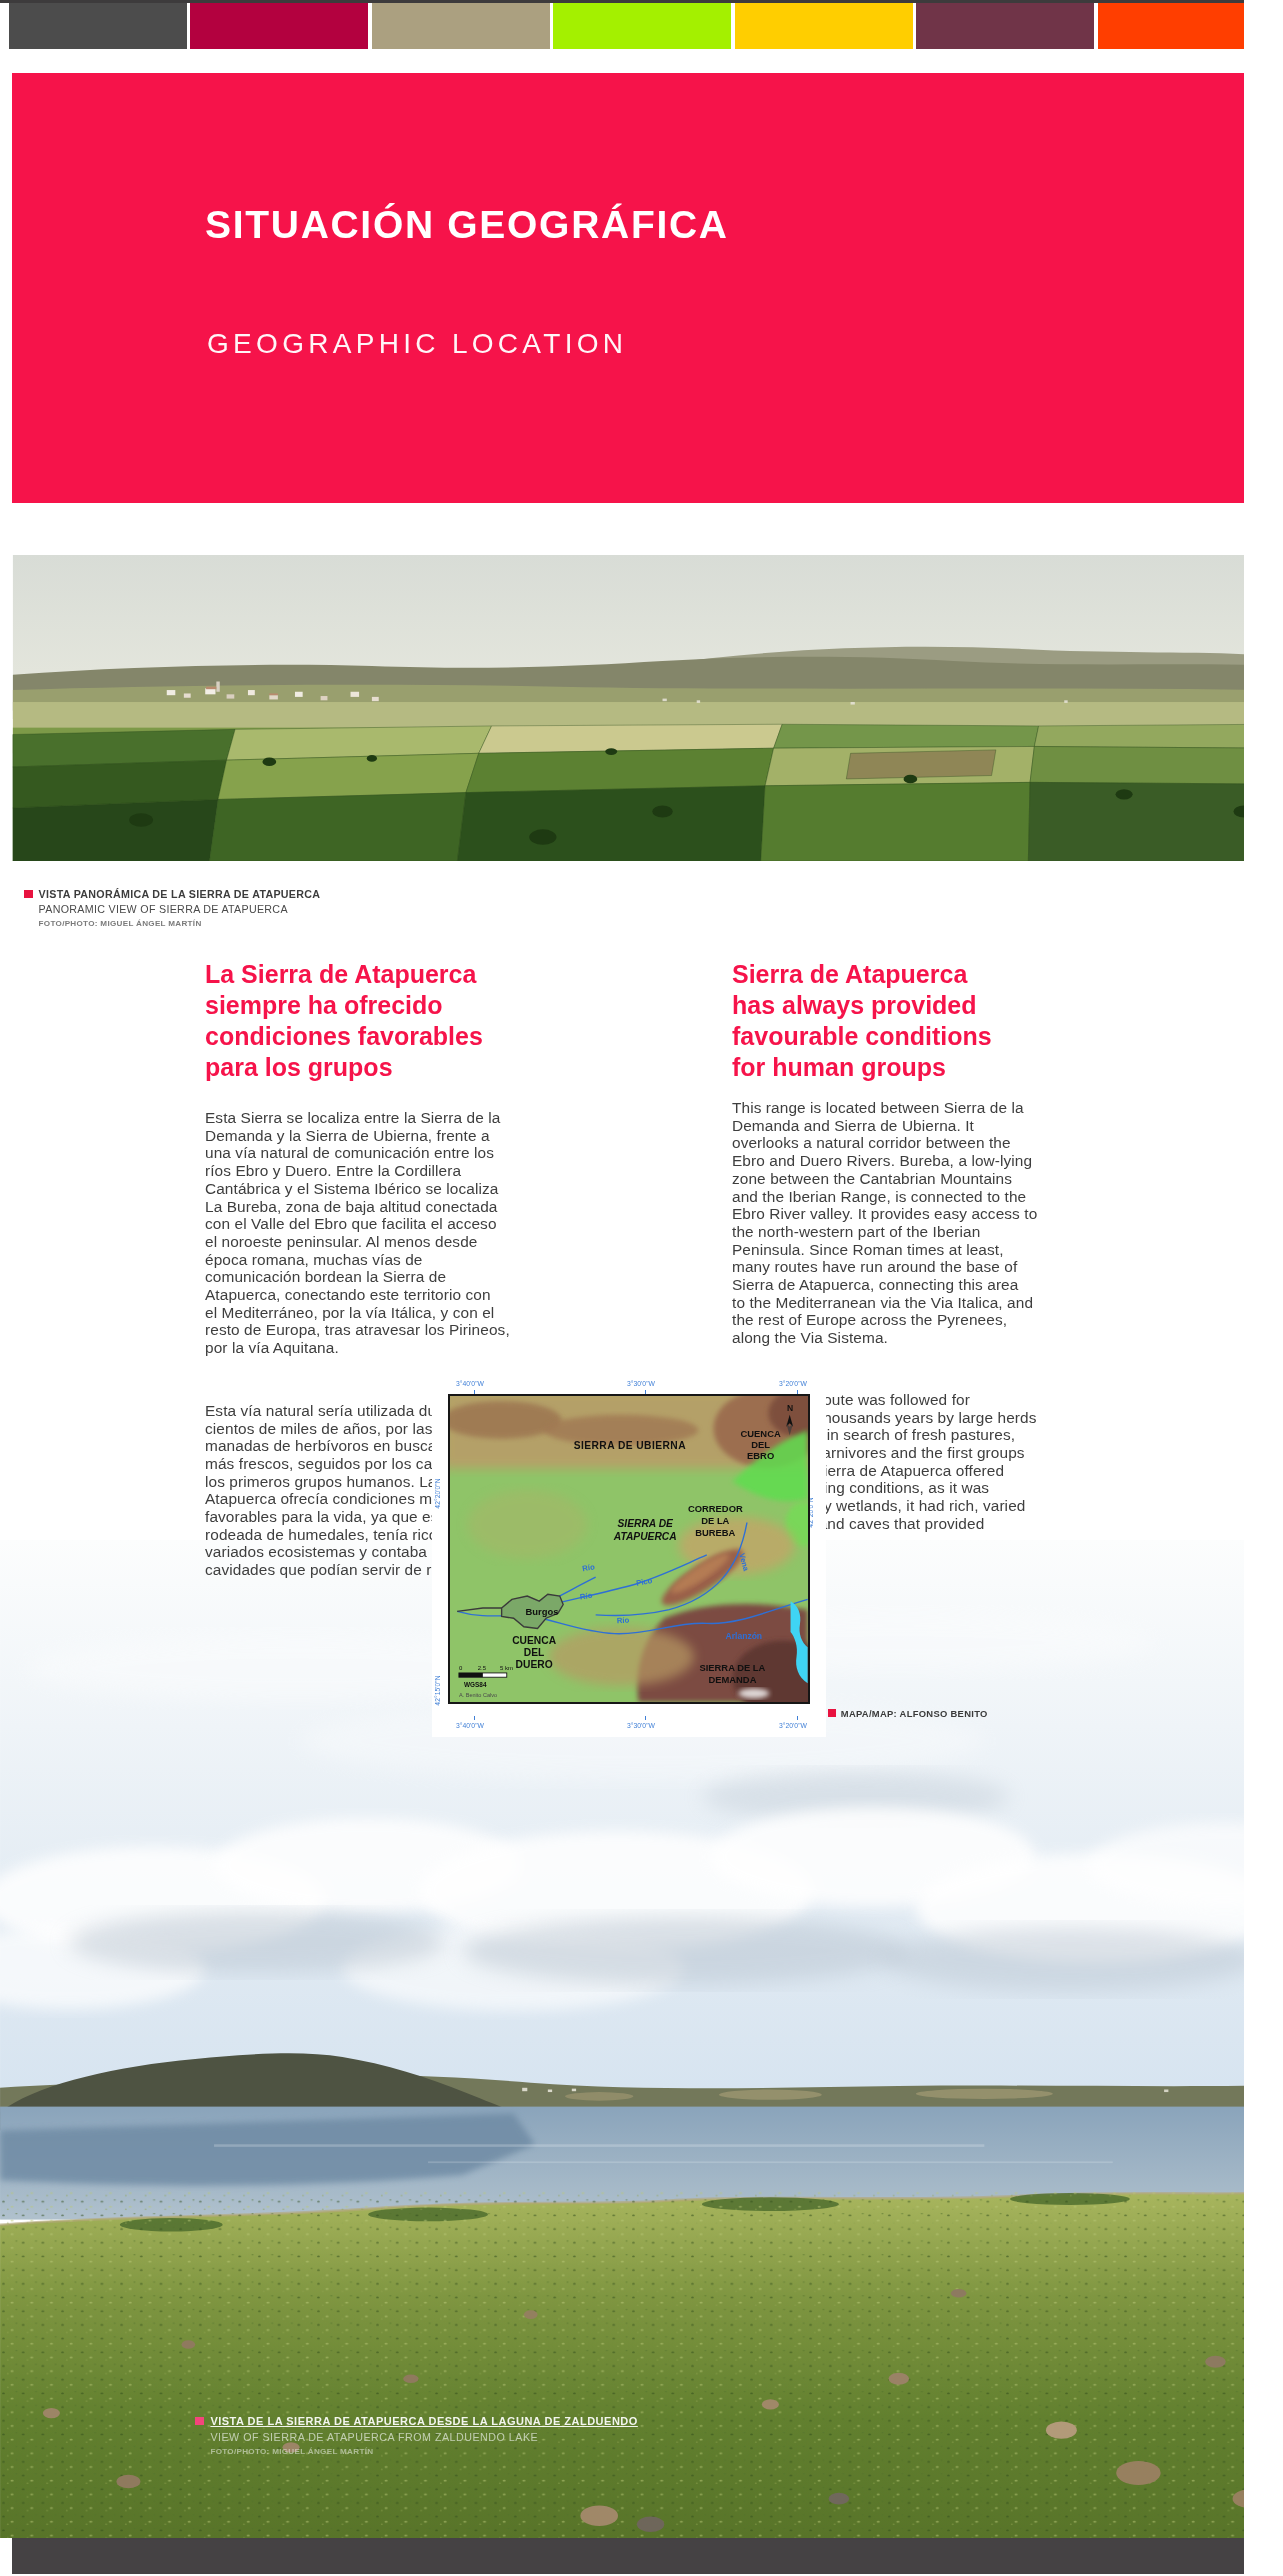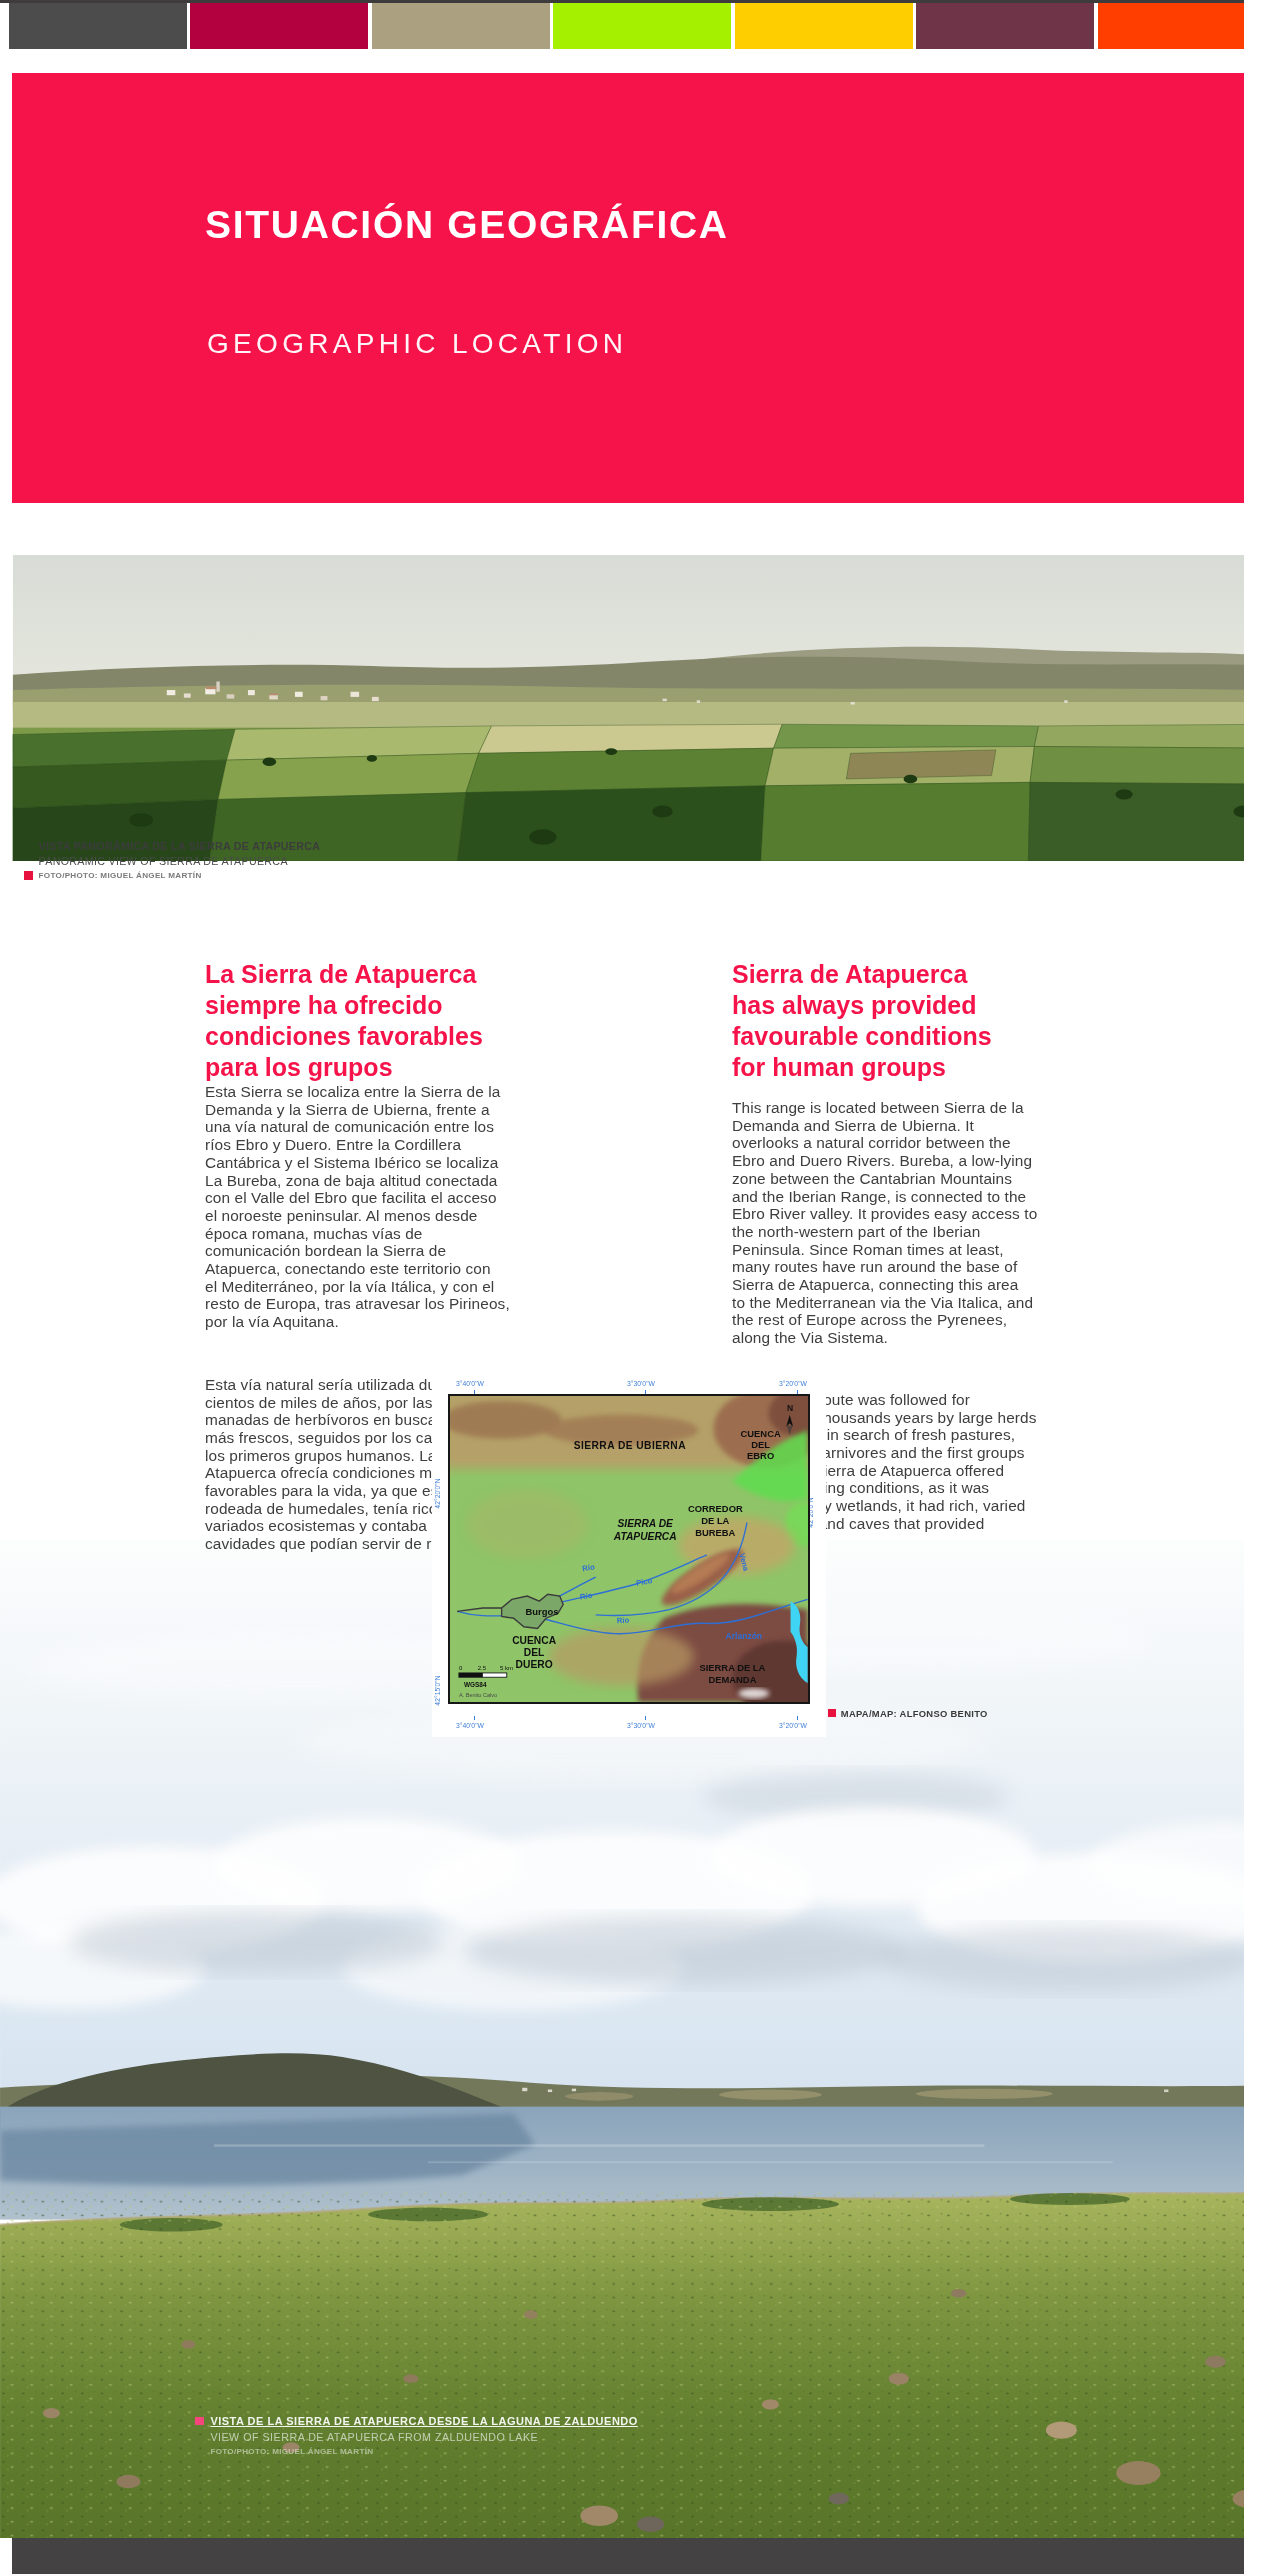--- a/index.html
+++ b/index.html
@@ -16,35 +16,35 @@
   .header{position:absolute;left:12px;top:73px;width:1260px;height:430px;z-index:2;}
   .header .title{position:absolute;left:193px;top:130px;color:#ffffff;font-size:39px;font-weight:bold;
                  letter-spacing:1.7px;white-space:nowrap;}
   .header .subtitle{position:absolute;left:195px;top:255px;color:rgba(255,255,255,.96);font-size:28px;
                     font-weight:400;letter-spacing:4.3px;white-space:nowrap;}
 
   
   .panorama{position:absolute;left:12px;top:555px;width:1260px;height:306px;overflow:hidden;z-index:1;}
 
   
-  .pan-caption{position:absolute;left:24px;top:840px;display:flex;z-index:2;align-items:flex-end;}
+  .pan-caption{position:absolute;left:24px;top:888px;display:flex;z-index:2;}
   .cap-bullet{width:8.6px;height:8.6px;margin-top:1.7px;margin-right:6px;flex:none;}
   .cap-lines .l1{font-size:10.7px;font-weight:bold;color:#3c3c3c;letter-spacing:0.3px;}
   .cap-lines .l2{font-size:10.7px;color:#4a4a4a;letter-spacing:0.3px;margin-top:3.4px;}
   .cap-lines .l3{font-size:8.1px;font-weight:bold;color:#7b7b7b;letter-spacing:0.3px;margin-top:3.4px;}
 
   
   .col{position:absolute;top:959px;z-index:2;}
   .col-left{left:205px;width:368px;}
   .col-right{left:732px;width:377px;}
   .col-heading{color:#f6134a;font-size:25px;font-weight:bold;line-height:31px;}
   .col-heading div{white-space:nowrap;}
   .body-par{font-size:15.4px;line-height:17.7px;color:#3e3e3e;letter-spacing:0.1px;}
   .body-par div{white-space:nowrap;}
-  .col-left .p1{}
+  .col-left .p1{margin-top:26px;}
   .col-left .p2{margin-top:45px;}
   .col-right .p1{margin-top:16px;}
   .col-right .p2{margin-top:44px;}
 
   
   .map-panel{position:absolute;left:432px;top:1375px;width:394px;height:362px;background:#ffffff;z-index:3;}
   .map-box{position:absolute;left:16.3px;top:19px;width:358px;height:306px;border:2.6px solid #161616;background:#8fc468;}
   .grat{position:absolute;color:#3f7fd6;font-size:6.8px;white-space:nowrap;}
   .grat-rot{transform:rotate(-90deg);transform-origin:center;}
   .tick{position:absolute;width:0.9px;height:4.3px;background:#3f7fd6;}

